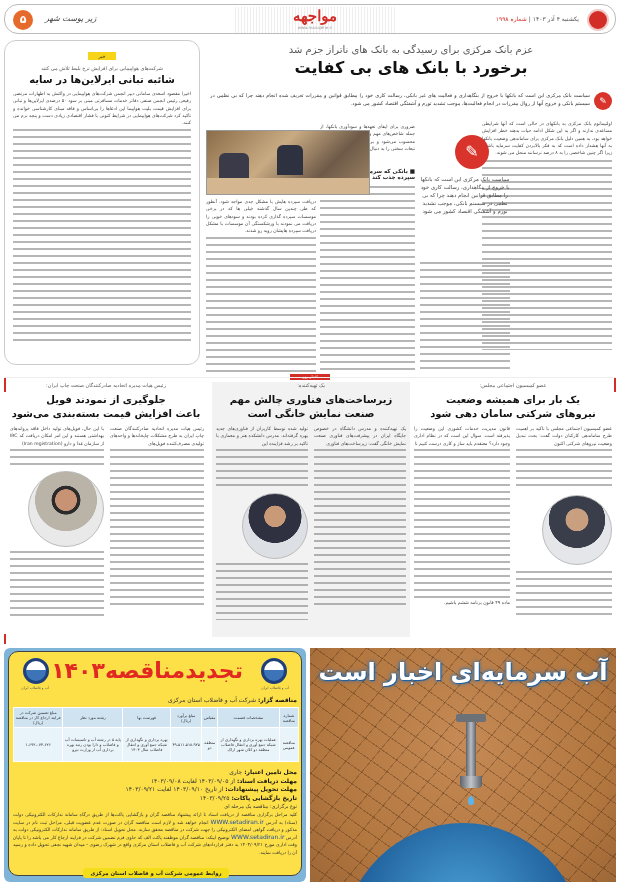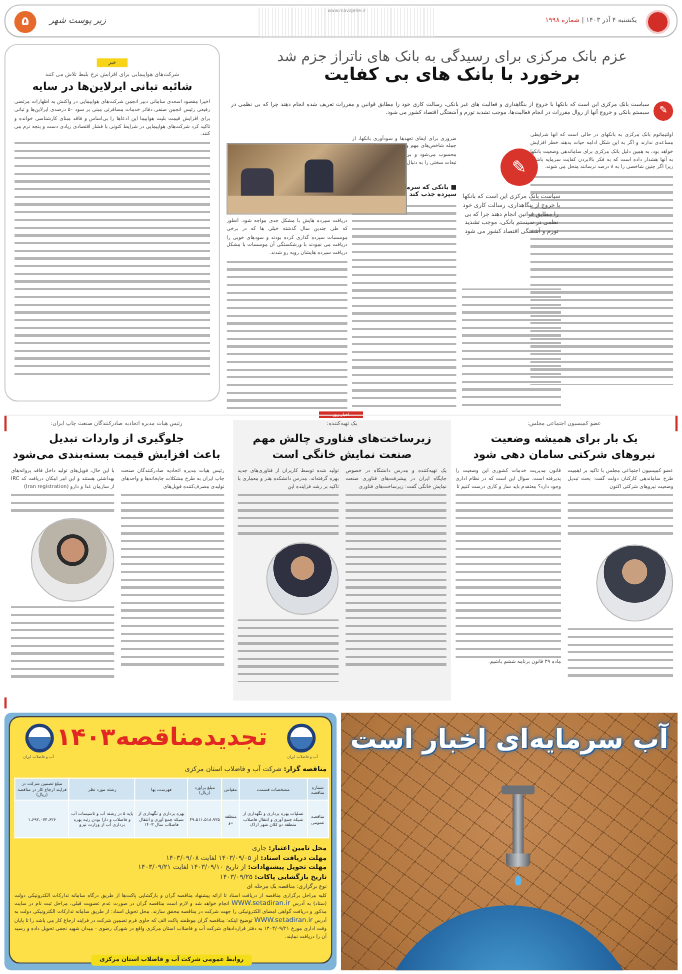--- a/index.html
+++ b/index.html
@@ -7,21 +7,21 @@
 .abs{position:absolute}
 .header{left:4px;top:4px;width:612px;height:30px;border:1px solid #bbb;border-radius:14px;background:#fff}
 .hdr-logo-right{right:6px;top:4px;width:22px;height:22px;border-radius:50%;background:#d32d27;border:2px solid #f0c8c6}
 .hdr-date{right:36px;top:10px;font-size:6px;color:#555;white-space:nowrap}
 .hdr-date .issue{color:#d32d27}
 .hdr-brand{left:230px;top:2px;width:160px;height:26px;background:repeating-linear-gradient(90deg,#eee 0 1px,#fff 1px 3px);text-align:center}
 .hdr-brand .name{font-size:15px;font-weight:bold;color:#d32d27;line-height:18px;font-family:"DejaVu Serif",serif}
 .hdr-brand .url{font-size:4px;color:#999;line-height:6px;direction:ltr}
 .hdr-section{left:40px;top:9px;font-size:8px;color:#444;font-style:italic}
 .hdr-page{left:8px;top:5px;width:20px;height:20px;border-radius:50%;background:#e66a2c;color:#fff;font-size:11px;font-weight:bold;text-align:center;line-height:20px}
-.kicker{font-size:13px;color:#555;text-align:center}
+.kicker{font-size:10px;color:#555;text-align:center}
 .headline{font-weight:bold;color:#111;text-align:center;font-family:"DejaVu Sans",sans-serif}
 .para{font-size:4.6px;line-height:7.3px;color:#444;text-align:justify;overflow:hidden}
 .lines{background:repeating-linear-gradient(180deg,#7a7a7a 0 2px,transparent 2px 7px);opacity:.55}
 .leftbox{left:4px;top:40px;width:196px;height:325px;border:1px solid #ccc;border-radius:12px}
 .tag-yellow{background:#f7d417;color:#333;font-size:5px;padding:1px 10px;display:inline-block}
 .photo-main{left:206px;top:130px;width:164px;height:65px;background:linear-gradient(135deg,#8b6d4a,#c9ab83 40%,#6e5a48 70%,#a08765);border:1px solid #999}
 .red-circle{width:34px;height:34px;border-radius:50%;background:#d9342b;color:#fff;font-size:16px;text-align:center;line-height:34px}
 .quote{font-size:5.4px;line-height:8px;color:#444;text-align:center}
 .sub-bullet{font-size:5.6px;font-weight:bold;color:#222}
 .portrait{border-radius:50%;border:1px solid #bbb}
@@ -46,20 +46,21 @@
 <body>
 
 <div class="abs header">
   <div class="abs hdr-logo-right"></div>
   <div class="abs hdr-date">
     <span>یکشنبه ۴ آذر ۱۴۰۳</span>
     <span> | </span>
     <span class="issue">شماره ۱۹۹۸</span>
   </div>
   <div class="abs hdr-brand">
+    <div class="name">مواجهه</div>
     <div class="url">www.mavajehe.ir</div>
   </div>
   <div class="abs hdr-section">زیر پوست شهر</div>
   <div class="abs hdr-page">۵</div>
 </div>
 
 <div class="abs kicker" style="right:4px;top:44px;width:410px">عزم بانک مرکزی برای رسیدگی به بانک های ناتراز جزم شد</div>
 <div class="abs headline" style="right:4px;top:56px;width:410px;font-size:16px;line-height:24px">برخورد با بانک های بی کفایت</div>
 
 <div class="abs red-circle" style="right:8px;top:92px;width:18px;height:18px;line-height:18px;font-size:9px">✎</div>
@@ -139,21 +140,21 @@
       <span>تولید شده توسط کاربران از فناوری‌های جدید بهره گرفته‌اند. مدرس دانشکده هنر و معماری با تاکید بر رشد فزاینده این</span>
       <div class="lines" style="height:40px;margin-top:2px"></div>
       <div class="portrait" style="width:66px;height:66px;margin:4px 0 4px 12px;background:radial-gradient(circle at 50% 35%,#c89a78 0 20%,#2f3140 21% 50%,#dcdfe4 51%)"></div>
       <div class="lines" style="height:70px"></div>
     </div>
   </div>
 </div>
 
 <div class="abs" style="left:4px;top:382px;width:204px;height:255px">
   <div class="kicker" style="font-size:5px">رئیس هیات مدیره اتحادیه صادرکنندگان صنعت چاپ ایران:</div>
-  <div class="headline" style="font-size:10px;line-height:14px;margin-top:5px">جلوگیری از واردات تبدیل</div>
+  <div class="headline" style="font-size:10px;line-height:14px;margin-top:5px">جلوگیری از نمودند فویل</div>
   <div class="headline" style="font-size:10px;line-height:14px">باعث افزایش قیمت بسته‌بندی می‌شود</div>
   <div style="display:flex;gap:6px;margin-top:4px;padding:0 4px">
     <div class="para" style="width:94px;height:195px">
       <span>رئیس هیات مدیره اتحادیه صادرکنندگان صنعت چاپ ایران به طرح مشکلات چاپخانه‌ها و واحدهای تولیدی مصرف‌کننده فویل‌های</span>
       <div class="lines" style="height:160px;margin-top:2px"></div>
     </div>
     <div class="para" style="width:94px;height:195px">
       <span>با این حال، فویل‌های تولید داخل فاقد پروانه‌های بهداشتی هستند و این امر امکان دریافت کد IRC از سازمان غذا و دارو (Iran registration)</span>
       <div class="lines" style="height:18px;margin-top:2px"></div>
       <div class="portrait" style="width:76px;height:76px;margin:4px 0 4px -30px;background:radial-gradient(circle at 50% 38%,#c89274 0 18%,#2b2b2b 19% 24%,#b9b3a8 25% 52%,#e9e9e9 53%)"></div>

